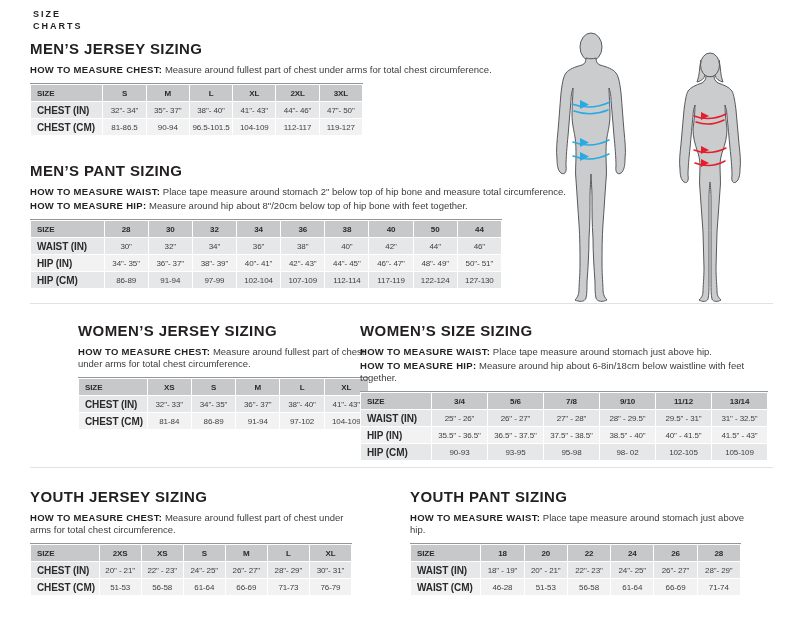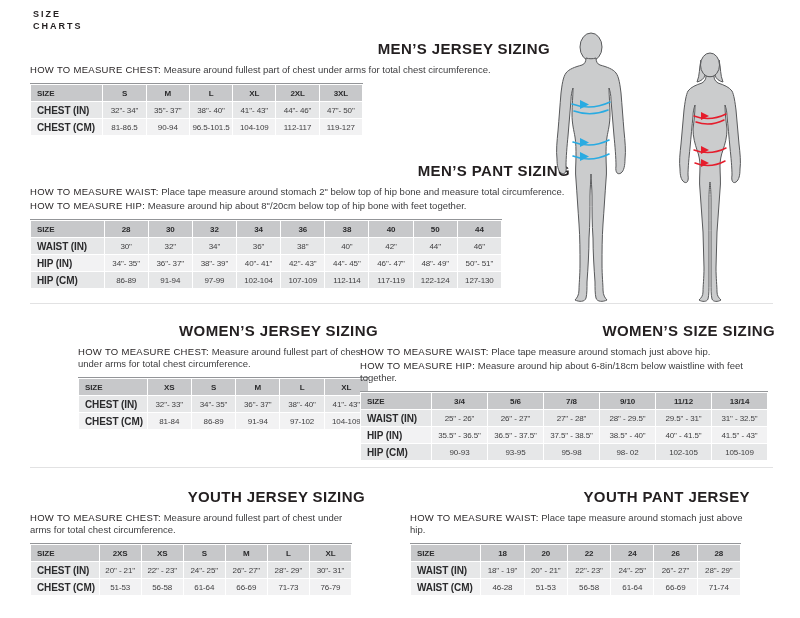--- a/index.html
+++ b/index.html
@@ -5,23 +5,23 @@
   html,body{margin:0;padding:0;background:#fff;}
   #page{position:relative;width:800px;height:618px;background:#fff;overflow:hidden;
         font-family:"Liberation Sans",sans-serif;color:#231f20;}
 
   
   #brand{position:absolute;left:33px;top:8px;font-size:9px;font-weight:bold;
          letter-spacing:2px;line-height:1.35;color:#231f20;}
 
   
   .sec{position:absolute;}
-  .sec-title{margin:0 0 7px 0;font-size:15px;font-weight:bold;letter-spacing:.4px;color:#231f20;text-align:right;}
+  .sec-title{margin:0 0 7px 0;font-size:15px;font-weight:bold;letter-spacing:.4px;color:#231f20;}
   .howto{margin:0 0 2px 0;font-size:9.5px;line-height:12px;color:#3c3c3e;}
-  .howto-label{font-weight:normal;letter-spacing:.3px;color:#231f20;}
+  .howto-label{font-weight:bold;letter-spacing:.3px;color:#231f20;}
   .tblwrap{border-top:1px solid #939598;margin-top:7px;}
 
   
   table.tbl{border-collapse:separate;border-spacing:1px;table-layout:fixed;width:100%;background:#fff;}
   table.tbl th,table.tbl td{height:16px;padding:0 2px;text-align:center;vertical-align:middle;
         font-size:8px;letter-spacing:-.1px;color:#414042;overflow:hidden;white-space:nowrap;}
   table.tbl thead th{background:var(--table-header-bg,#c7c8ca);font-weight:bold;color:#2b2b2d;}
   table.tbl tbody tr:nth-child(odd) td,table.tbl tbody tr:nth-child(odd) th{background:var(--row-odd,#e6e7e8);}
   table.tbl tbody tr:nth-child(even) td,table.tbl tbody tr:nth-child(even) th{background:var(--row-even,#f2f2f3);}
   table.tbl tbody th{font-weight:bold;font-size:10px;color:#2b2b2d;}
@@ -352,21 +352,21 @@
               <td>66-69</td>
               <td>71-73</td>
               <td>76-79</td>
             </tr>
           </tbody>
         </table>
     </div>
   </section>
 
   <section class="sec" id="sec-youth-pant">
-    <h2 class="sec-title">YOUTH PANT JERSEY</h2>
+    <h2 class="sec-title">YOUTH PANT SIZING</h2>
     <p class="howto">
       <span class="howto-label">HOW TO MEASURE WAIST:</span>
       <span class="howto-text">Place tape measure around stomach just above hip.</span>
     </p>
     <div class="tblwrap">
       <table class="tbl">
           <thead>
             <tr>
               <th>SIZE</th>
               <th>18</th>

